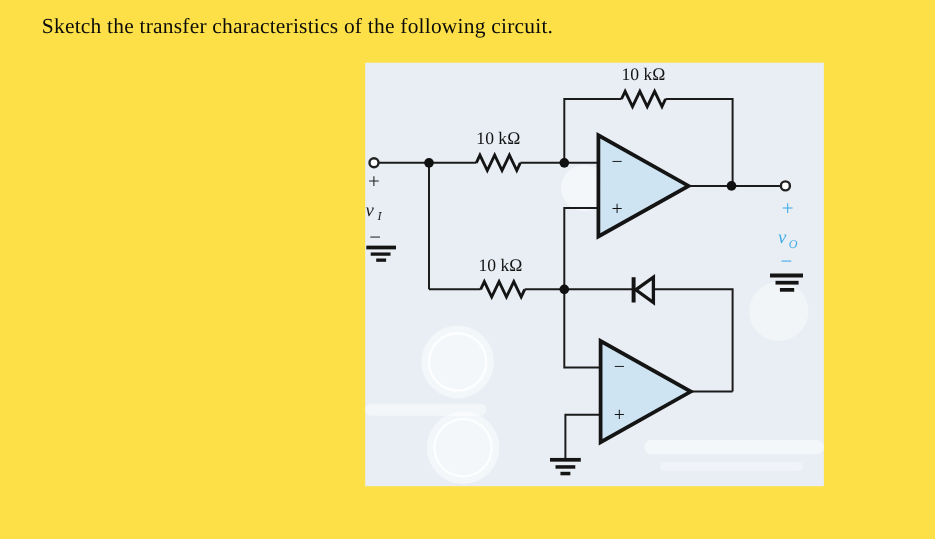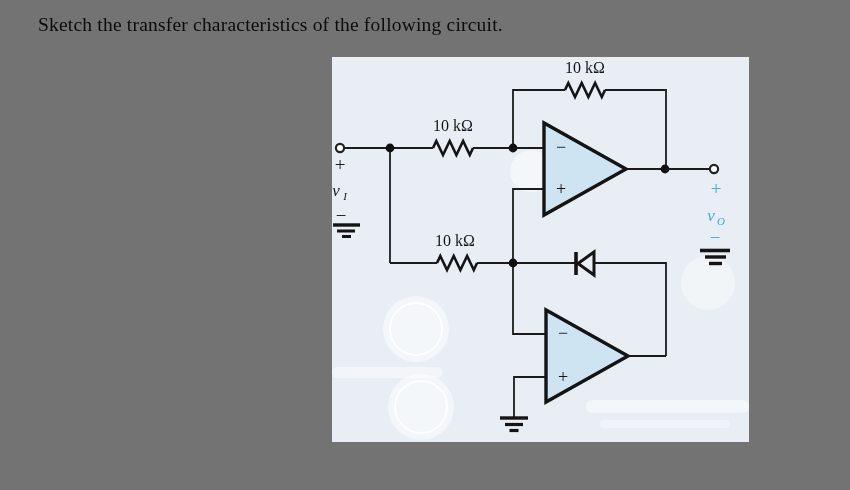--- a/index.html
+++ b/index.html
@@ -1,16 +1,16 @@
 <!DOCTYPE html>
 <html><head>
 <meta charset="utf-8">
 <style>
   html,body{margin:0;padding:0;background:#ffffff;}
-  .page{position:relative;width:850px;height:490px;background:#737373;overflow:hidden;
+  .page{position:relative;width:850px;height:490px;background:#fde047;overflow:hidden;
         font-family:"Liberation Serif","DejaVu Serif",serif;}
   .title{position:absolute;left:38px;top:14px;font-size:19.5px;color:#0b0b0b;
          letter-spacing:.2px;white-space:nowrap;}
   svg{position:absolute;left:0;top:0;}
   .wire{stroke:#1b1b1b;stroke-width:1.8;fill:none;}
   .comp{stroke:#141414;fill:none;}
   .lbl{font-family:"Liberation Serif","DejaVu Serif",serif;font-size:16px;fill:#141414;}
   .mark{font-family:"Liberation Serif","DejaVu Serif",serif;font-size:18px;fill:#141414;}
   .term{font-family:"Liberation Serif","DejaVu Serif",serif;}
   .gnd line{stroke:#141414;}

